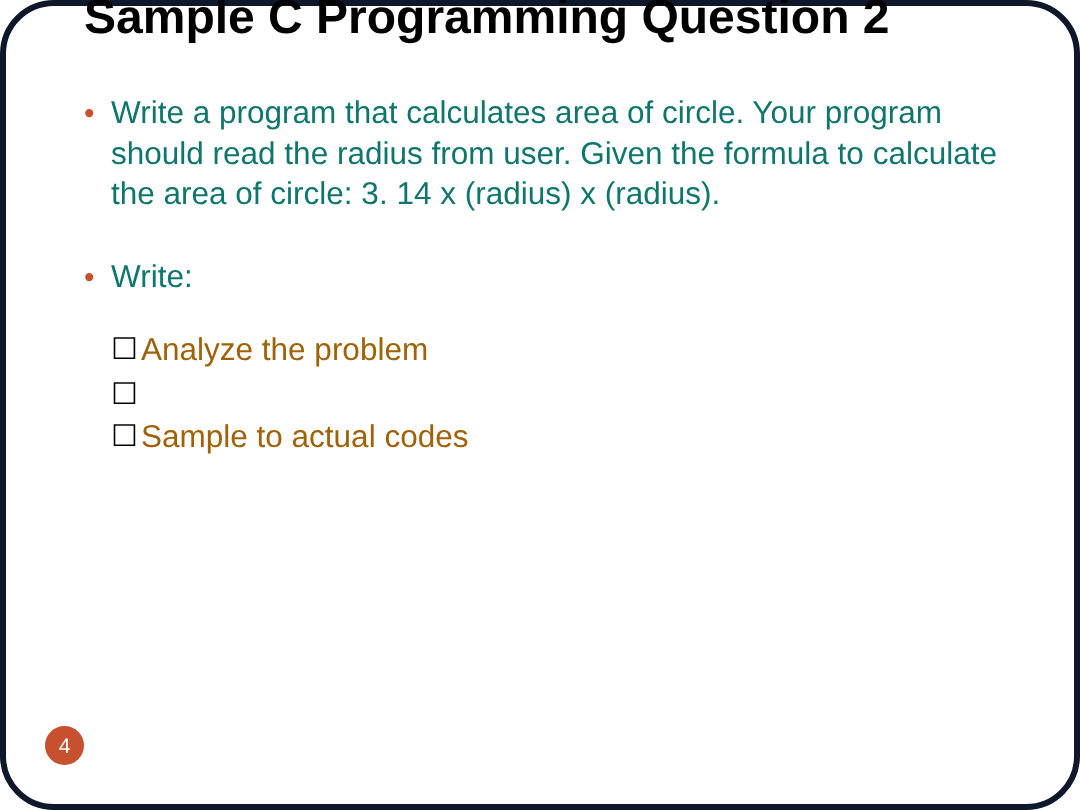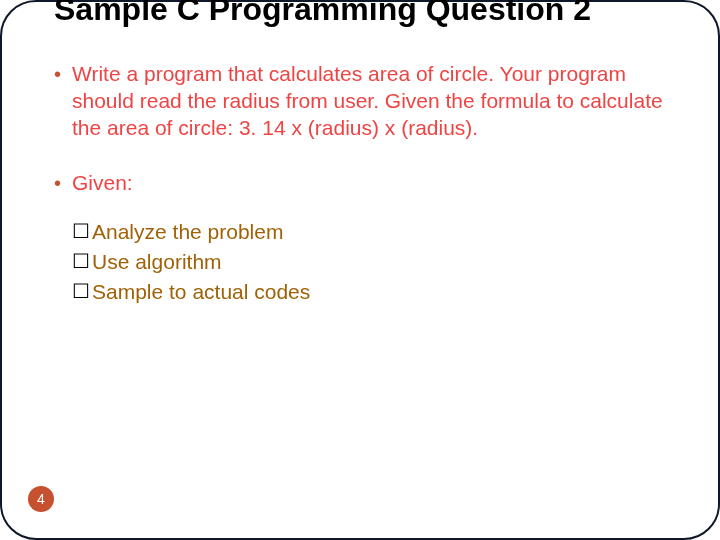--- a/index.html
+++ b/index.html
@@ -6,21 +6,21 @@
   html, body { width: 720px; height: 540px; }
   body {
     font-family: Arial, Helvetica, sans-serif;
     background: #fff;
     position: relative;
   }
   .slide-frame {
     position: absolute;
     top: 0; left: 0;
     width: 720px; height: 540px;
-    border: 2px solid #0f172a;
+    border: 4px solid #0f172a;
     border-radius: 36px;
     overflow: visible;
   }
   .content {
     position: absolute;
     top: 0; left: 52px;
     width: 620px;
   }
   .title {
     font-size: 32px;
@@ -38,21 +38,21 @@
     margin-bottom: 28px;
   }
   .bullet-dot {
     flex: 0 0 18px;
     color: #c7502f;
     font-size: 20px;
     line-height: 26px;
   }
   .bullet-text {
     font-size: 21px;
-    color: #ef4444;
+    color: #0f766e;
     line-height: 1.28;
   }
   .steps-list {
     margin-left: 18px;
     margin-top: -6px;
   }
   .step-item {
     display: flex;
     align-items: flex-start;
     margin-bottom: 4px;
@@ -94,31 +94,30 @@
 
     <div class="body-area">
 
       <div class="bullet-item">
         <div class="bullet-dot">•</div>
         <div class="bullet-text">Write a program that calculates area of circle. Your program should read the radius from user. Given the formula to calculate the area of circle: 3. 14 x (radius) x (radius).</div>
       </div>
 
       <div class="bullet-item">
         <div class="bullet-dot">•</div>
-        <div class="bullet-text">Given:</div>
+        <div class="bullet-text">Write:</div>
       </div>
 
       <div class="steps-list">
         <div class="step-item">
           <span class="checkbox">☐</span>
           <span class="step-text">Analyze the problem</span>
         </div>
         <div class="step-item">
           <span class="checkbox">☐</span>
-          <span class="step-text">Use algorithm</span>
         </div>
         <div class="step-item">
           <span class="checkbox">☐</span>
           <span class="step-text">Sample to actual codes</span>
         </div>
       </div>
 
     </div>
   </div>
 

